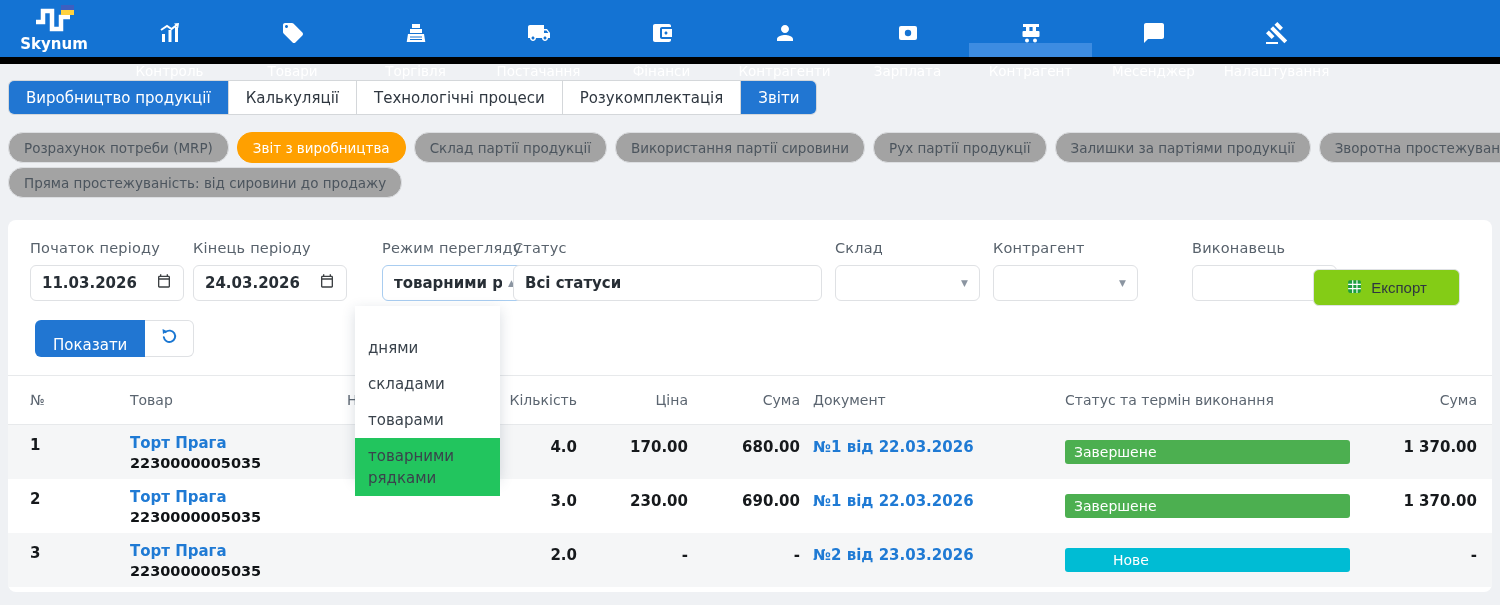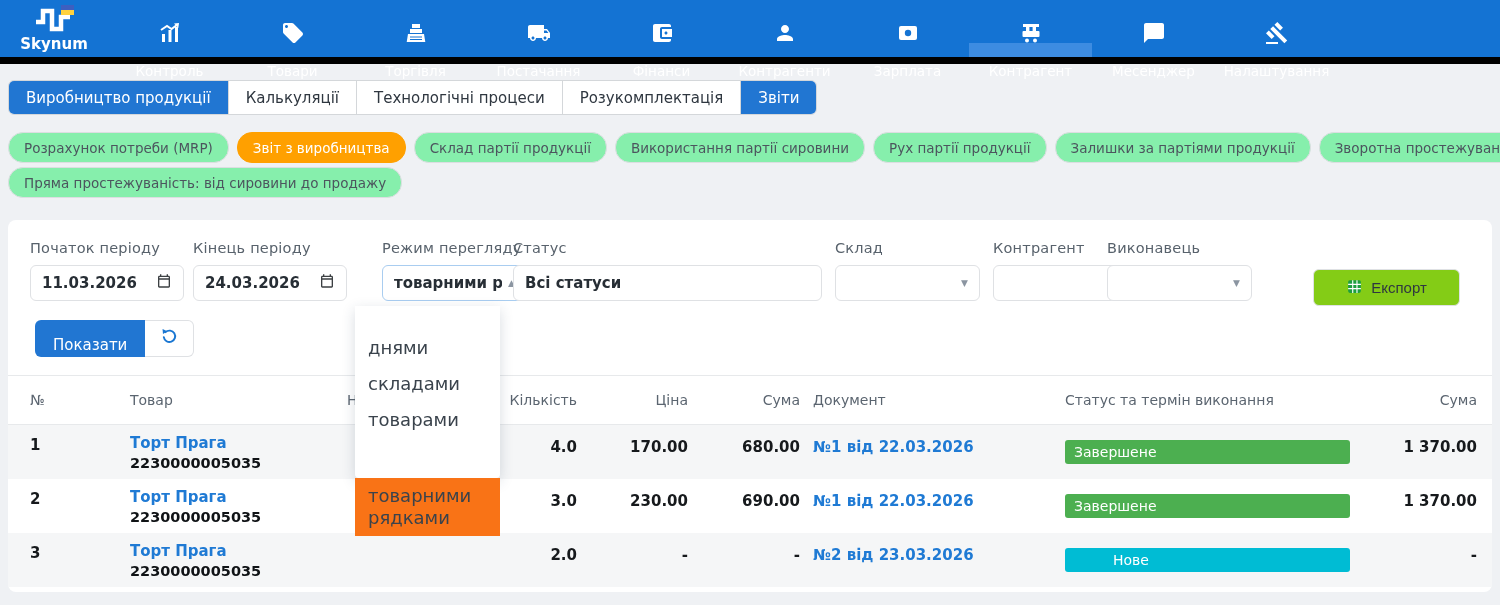--- a/index.html
+++ b/index.html
@@ -24,21 +24,21 @@
   
   .tabs{position:absolute;left:8px;top:80px;height:33px;display:flex;background:#fff;border:1px solid #d4d7da;border-radius:6px;overflow:hidden;}
   .tab{display:flex;align-items:center;padding:0 17px;font-size:15px;color:#2f3740;border-right:1px solid #d4d7da;cursor:pointer;white-space:nowrap;}
   .tab:last-child{border-right:none;}
   .tab.active{background:#2176d2;color:#fff;}
 
   
   .chips{position:absolute;left:8px;display:flex;gap:8px;}
   .chips-row1{top:132px;}
   .chips-row2{top:167px;}
-  .chip{height:29px;display:flex;align-items:center;padding:0 15px;background:#86efac;border:1px solid #dcdee1;border-radius:15px;font-size:13.5px;color:#4c555e;cursor:pointer;white-space:nowrap;}
+  .chip{height:29px;display:flex;align-items:center;padding:0 15px;background:#a3a3a3;border:1px solid #dcdee1;border-radius:15px;font-size:13.5px;color:#4c555e;cursor:pointer;white-space:nowrap;}
   .chip.active{background:#ffa000;border-color:#ffa000;color:#fff;}
 
   
   .card{position:absolute;left:8px;top:220px;width:1484px;height:372px;background:#fff;border-radius:8px;}
 
   
   .fgroup{position:absolute;top:20px;}
   .flabel{font-size:14.5px;color:#58626c;margin-bottom:9px;letter-spacing:.2px;}
   .fbox{height:36px;border:1px solid #dfe1e4;border-radius:6px;background:#fff;display:flex;align-items:center;justify-content:space-between;padding:0 11px;box-sizing:border-box;cursor:pointer;}
   .fbox .fval{font-size:15px;font-weight:700;color:#272e35;white-space:nowrap;overflow:hidden;}
@@ -59,22 +59,22 @@
   .trow:last-of-type{border-bottom:1px solid #e7e9eb;box-sizing:border-box;}
   .td{position:absolute;font-size:15px;white-space:nowrap;}
   .num{font-weight:700;color:#16191c;}
   .ralign{text-align:right;}
   .link{color:#1f7ad4;font-weight:700;cursor:pointer;}
   .barcode{font-weight:800;color:#101316;font-size:14.5px;margin-top:3px;}
   .badge{position:absolute;left:1057px;top:15px;width:285px;height:24px;border-radius:3px;color:#fff;font-size:14px;line-height:24px;padding-left:9px;box-sizing:border-box;}
 
   
   .dd-panel{position:absolute;left:347px;top:86px;width:145px;height:172px;background:#fff;box-shadow:0 4px 14px rgba(40,60,90,.18);border-radius:0 0 4px 4px;padding-top:24px;box-sizing:border-box;z-index:5;}
-  .dd-item{padding:7px 13px;font-size:18px;line-height:22px;color:#3a434c;cursor:pointer;}
-  .dd-item.selected{background:#f97316;margin-top:40px;}
+  .dd-item{padding:7px 13px;font-size:15px;line-height:22px;color:#3a434c;cursor:pointer;}
+  .dd-item.selected{background:#22c55e;}
 </style>
 </head>
 <body>
 
 <div class="canvas">
 
   <header class="nav">
     <div class="logo">
       <span class="logo-icon">
         <svg width="52" height="30" viewBox="0 0 40 30">
@@ -248,21 +248,21 @@
     </div>
 
     <div class="fgroup" style="left:985px;width:145px;">
       <div class="flabel">Контрагент</div>
       <div class="fbox">
         <span class="fval"></span>
         <span class="caret">▼</span>
       </div>
     </div>
 
-    <div class="fgroup" style="left:1099px;width:145px;">
+    <div class="fgroup" style="left:1184px;width:145px;">
       <div class="flabel">Виконавець</div>
       <div class="fbox">
         <span class="fval"></span>
         <span class="caret">▼</span>
       </div>
     </div>
 
     <button class="btn-export">
       <span><svg width="17" height="17" viewBox="0 0 24 24">
             <rect x="3" y="3" width="18" height="18" rx="2.5" fill="#1d9e3f"></rect>

